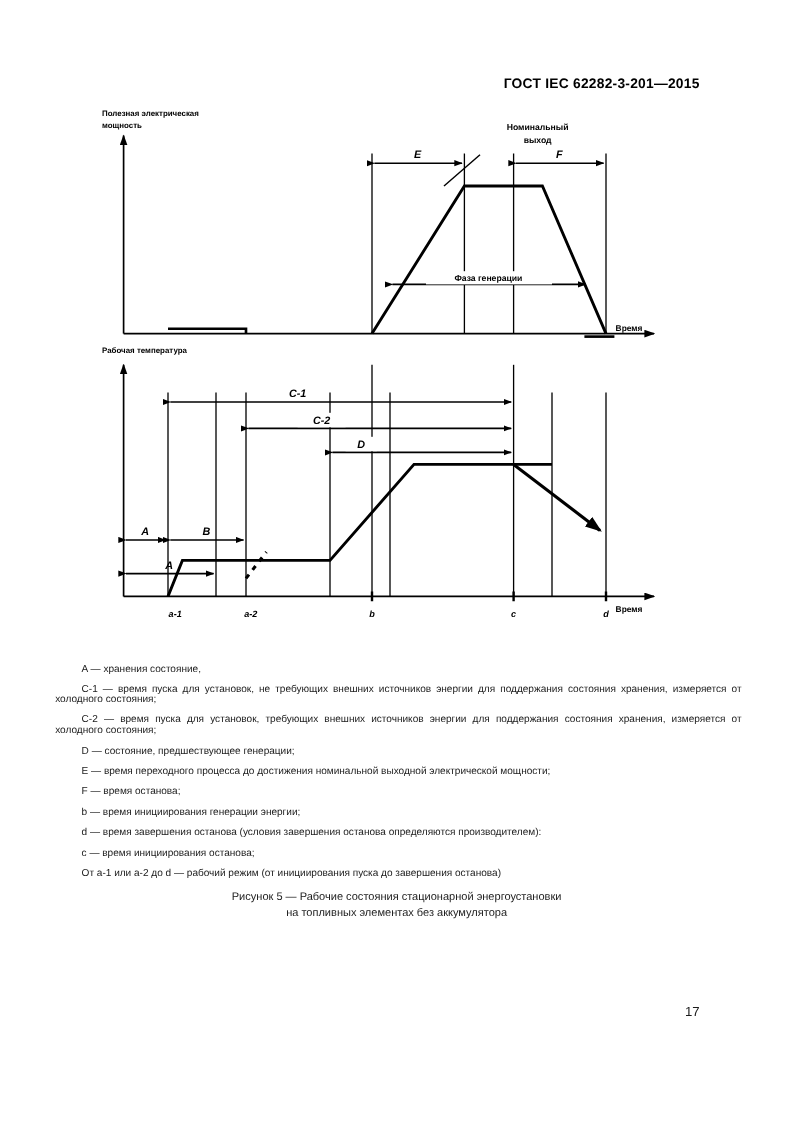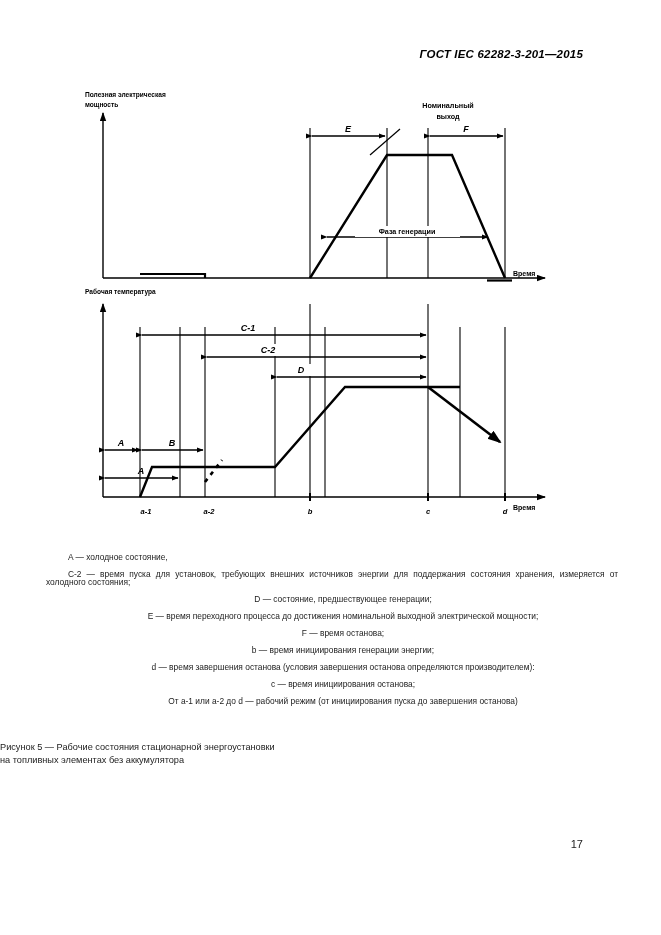--- a/index.html
+++ b/index.html
@@ -5,42 +5,41 @@
   html,body{margin:0;padding:0;background:#ffffff;}
   body{
     width:661px;height:935px;position:relative;
     font-family:"Liberation Sans", sans-serif;
     color:#000;overflow:hidden;
   }
   .page{position:absolute;inset:0;background:#fff;}
 
   
   .doc-header{
-    position:absolute;top:48px;right:78px;
+    position:absolute;top:64px;right:78px;
     font-size:11.5px;font-weight:bold;letter-spacing:.2px;
     white-space:nowrap;
-    font-style:italic;
   }
 
   
   .figure{position:absolute;left:0;top:82px;width:661px;height:460px;}
   .figure svg{display:block;}
 
   
   .legend{
     position:absolute;left:46px;top:553px;width:572px;
     font-size:8.4px;line-height:1.0;color:#1b1b1b;
   }
   .legend p{margin:0 0 8.6px 0;text-indent:22px;text-align:justify;}
-  .legend p.nojust{text-align:center;}
+  .legend p.nojust{text-align:left;}
 
   
   .caption{
     position:absolute;left:0;top:741px;width:661px;
-    font-size:9.2px;line-height:1.45;color:#1b1b1b;
+    text-align:center;font-size:9.2px;line-height:1.45;color:#1b1b1b;
   }
 
   
   .folio{
     position:absolute;right:78px;top:838px;
     font-size:11px;color:#1b1b1b;
   }
 
   text{font-family:"Liberation Sans", sans-serif;}
   .lbl{font-size:7.2px;font-weight:bold;}
@@ -160,21 +159,22 @@
         <text class="lbl-tick" x="146" y="432" text-anchor="middle">a-1</text>
         <text class="lbl-tick" x="209" y="432" text-anchor="middle">a-2</text>
         <text class="lbl-tick" x="310" y="432" text-anchor="middle">b</text>
         <text class="lbl-tick" x="428" y="432" text-anchor="middle">c</text>
         <text class="lbl-tick" x="505" y="432" text-anchor="middle">d</text>
       </g>
     </svg>
   </div>
 
   <div class="legend">
-    <p>A — холодное состояние,</p>
+    <p>A — хранения состояние,</p>
+    <p>C-1 — время пуска для установок, не требующих внешних источников энергии для поддержания состояния хранения, измеряется от холодного состояния;</p>
     <p>C-2 — время пуска для установок, требующих внешних источников энергии для поддержания состояния хранения, измеряется от холодного состояния;</p>
     <p class="nojust">D — состояние, предшествующее генерации;</p>
     <p class="nojust">E — время переходного процесса до достижения номинальной выходной электрической мощности;</p>
     <p class="nojust">F — время останова;</p>
     <p class="nojust">b — время инициирования генерации энергии;</p>
     <p class="nojust">d — время завершения останова (условия завершения останова определяются производителем):</p>
     <p class="nojust">c — время инициирования останова;</p>
     <p class="nojust">От a-1 или a-2 до d —  рабочий режим (от инициирования пуска до завершения останова)</p>
   </div>
 

